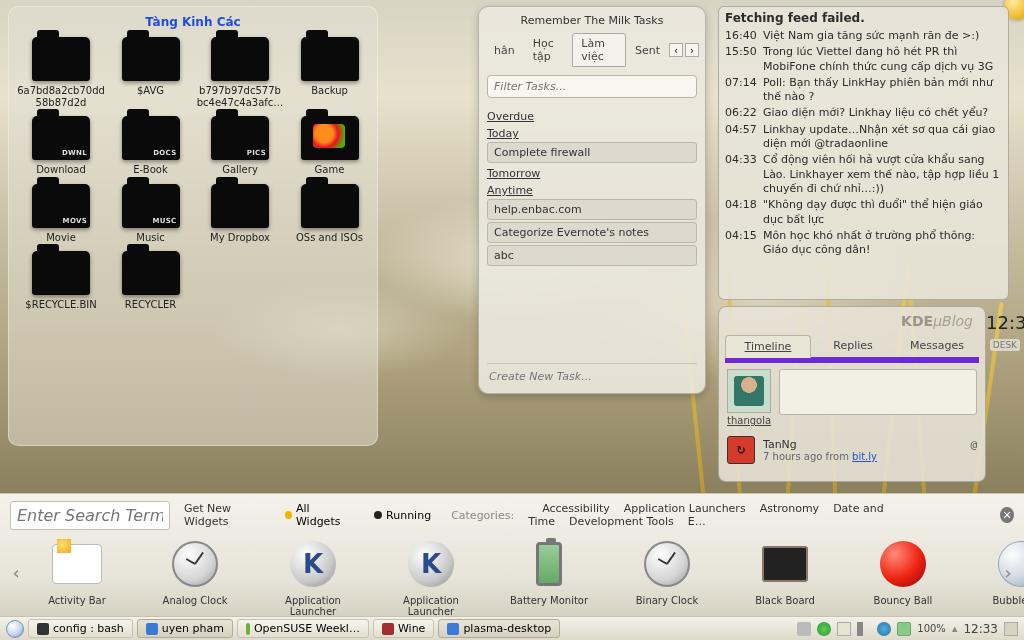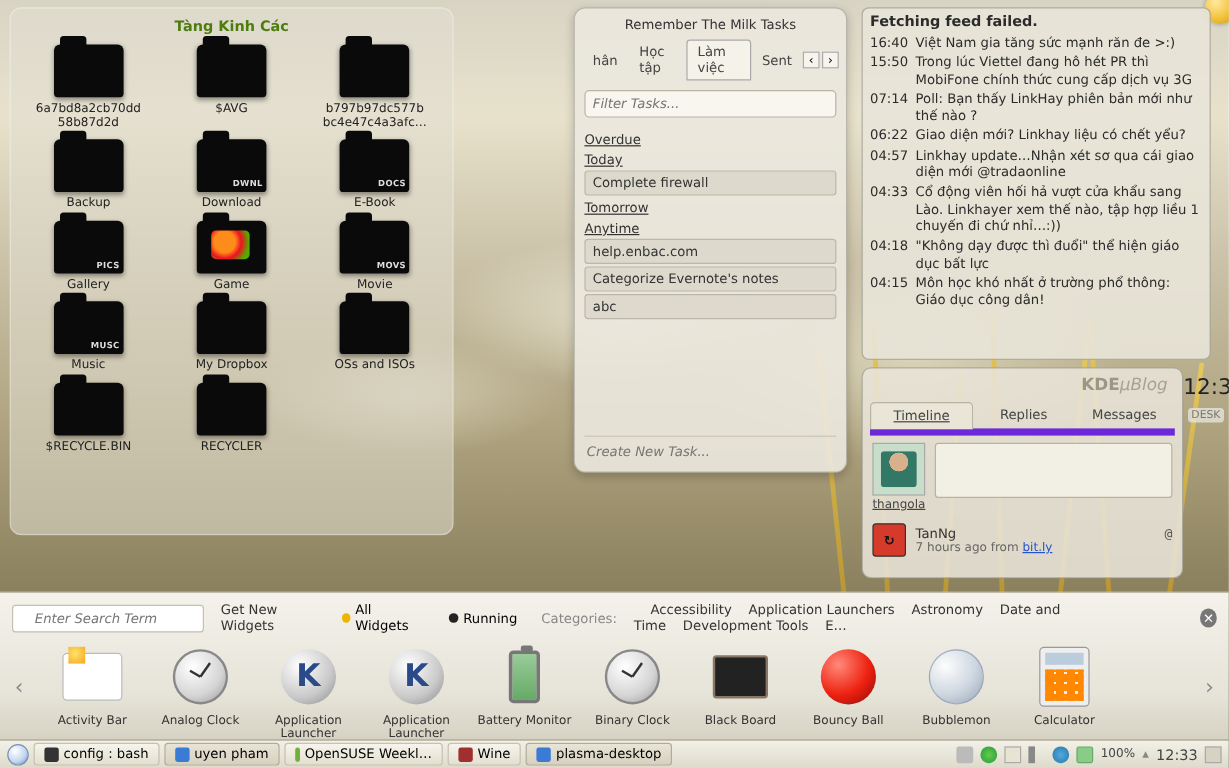--- a/index.html
+++ b/index.html
@@ -10,22 +10,22 @@
     radial-gradient(ellipse 260px 120px at 760px 300px, rgba(255,255,235,.45), transparent 70%),
     radial-gradient(ellipse 180px 70px at 340px 330px, rgba(255,255,240,.35), transparent 70%); }
   .wheat { position:absolute; bottom:120px; right:10px; width:320px; height:260px; pointer-events:none; }
   .stalk { position:absolute; bottom:0; width:4px; border-radius:3px;
            background:linear-gradient(180deg,#e6c95e,#b39030); transform-origin:bottom center; }
 
   
   .folder-panel { position:absolute; left:8px; top:6px; width:370px; height:440px;
                   background:rgba(225,222,210,.55); border-radius:10px; padding:6px 8px;
                   border:1px solid rgba(255,255,255,.35); }
-  .folder-title { text-align:center; font-weight:bold; font-size:12px; color:#4d7c0f; margin:2px 0 8px; }
-  .folder-grid { display:grid; grid-template-columns:repeat(3,1fr); gap:8px 6px; }
+  .folder-title { text-align:center; font-weight:bold; font-size:12px; color:#1d4ed8; margin:2px 0 8px; }
+  .folder-grid { display:grid; grid-template-columns:repeat(4,1fr); gap:8px 6px; }
   .folder { display:flex; flex-direction:column; align-items:center; cursor:pointer; }
   .ficon { width:58px; height:44px; background:#0a0a0a; border-radius:5px 5px 3px 3px; position:relative;
            box-shadow:0 2px 4px rgba(0,0,0,.4); }
   .ficon::before { content:""; position:absolute; top:-7px; left:5px; width:22px; height:9px;
                    background:#0a0a0a; border-radius:3px 3px 0 0; }
   .flabel { position:absolute; right:3px; bottom:3px; font-size:7px; font-weight:bold;
             color:#ddd; letter-spacing:.3px; }
   .fgame::after { content:""; position:absolute; top:8px; left:12px; width:32px; height:24px;
                   background:radial-gradient(circle at 35% 40%, #ff8c1a 0 35%, #e12 55%, #5a0 80%); border-radius:4px; }
   .fname { font-size:10px; color:#222; text-align:center; margin-top:4px; max-width:88px;
@@ -91,31 +91,31 @@
   
   .clock { position:absolute; right:4px; top:312px; width:34px; text-align:right; }
   .clock-time { font-size:18px; color:#222; }
   .clock-desk { font-size:9px; color:#777; background:rgba(230,227,217,.8); padding:1px 3px; border-radius:3px; display:inline-block; margin-top:2px;}
 
   
   .widget-strip { position:absolute; left:0; bottom:24px; right:0; height:123px;
                   background:linear-gradient(180deg,#f4f2eb 0%, #e6e3d8 70%, #d6d2c3 100%);
                   border-top:1px solid #c9c4b3; }
   .ws-top { display:flex; align-items:center; gap:14px; padding:6px 10px 4px; font-size:11px; }
-  .ws-search { width:160px; padding:4px 18px; border:1px solid #c5c0af; border-radius:3px;
-               font-style:italic; color:#888; background:#fff; font-size:11px; }
+  .ws-search { width:160px; padding:4px 6px; border:1px solid #c5c0af; border-radius:3px;
+               font-style:italic; color:#888; background:#fff; font-size:16px; }
   .ws-link { color:#333; cursor:pointer; }
   .ws-chip { padding:2px 6px; border-radius:3px; display:inline-flex; align-items:center; gap:4px; }
   .dot { width:8px;height:8px;border-radius:50%;display:inline-block; }
   .dot.y{background:#f0b400;} .dot.k{background:#222;}
   .ws-cats { color:#888; }
   .ws-cat { color:#333; cursor:pointer; }
   .ws-close { margin-left:auto; width:16px;height:16px;border-radius:50%;background:#777;color:#fff;
               display:flex;align-items:center;justify-content:center;font-size:11px;cursor:pointer; }
-  .ws-row { display:flex; gap:4px; padding:2px 34px 0; overflow:hidden; }
+  .ws-row { display:flex; gap:32px; padding:2px 34px 0; overflow:hidden; }
   .widget { width:86px; display:flex; flex-direction:column; align-items:center; cursor:pointer; flex-shrink:0;}
   .wicon { width:56px; height:56px; display:flex; align-items:center; justify-content:center; }
   .wname { font-size:10px; color:#333; text-align:center; margin-top:3px; line-height:1.1; }
   .kgear{width:46px;height:46px;border-radius:50%;background:radial-gradient(circle at 35% 30%,#fff,#c9c9c9 60%,#888);position:relative;}
   .kgear::after{content:"K";position:absolute;inset:0;display:flex;align-items:center;justify-content:center;font-size:26px;font-weight:bold;color:#2a4a8a;}
   .aclock{width:46px;height:46px;border-radius:50%;background:radial-gradient(circle at 35% 30%,#fff,#d5d5d5 60%,#999);border:2px solid #888;position:relative;}
   .aclock::before{content:"";position:absolute;left:50%;top:50%;width:2px;height:14px;background:#333;transform-origin:bottom;transform:translate(-50%,-100%) rotate(35deg);}
   .aclock::after{content:"";position:absolute;left:50%;top:50%;width:2px;height:10px;background:#333;transform-origin:bottom;transform:translate(-50%,-100%) rotate(-60deg);}
   .battery{width:26px;height:44px;border:3px solid #777;border-radius:4px;position:relative;background:linear-gradient(#9c9,#6a6);}
   .battery::before{content:"";position:absolute;top:-7px;left:7px;width:10px;height:5px;background:#777;border-radius:2px;}

